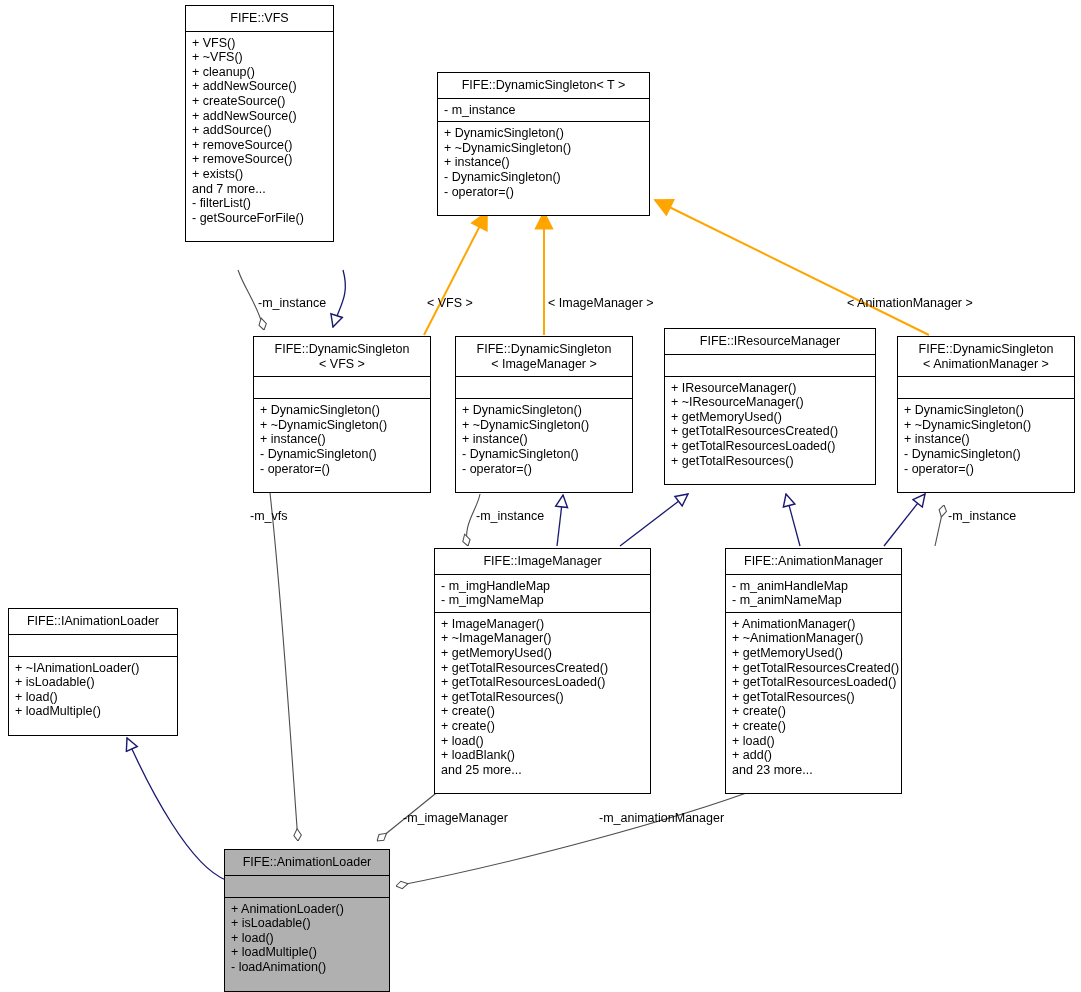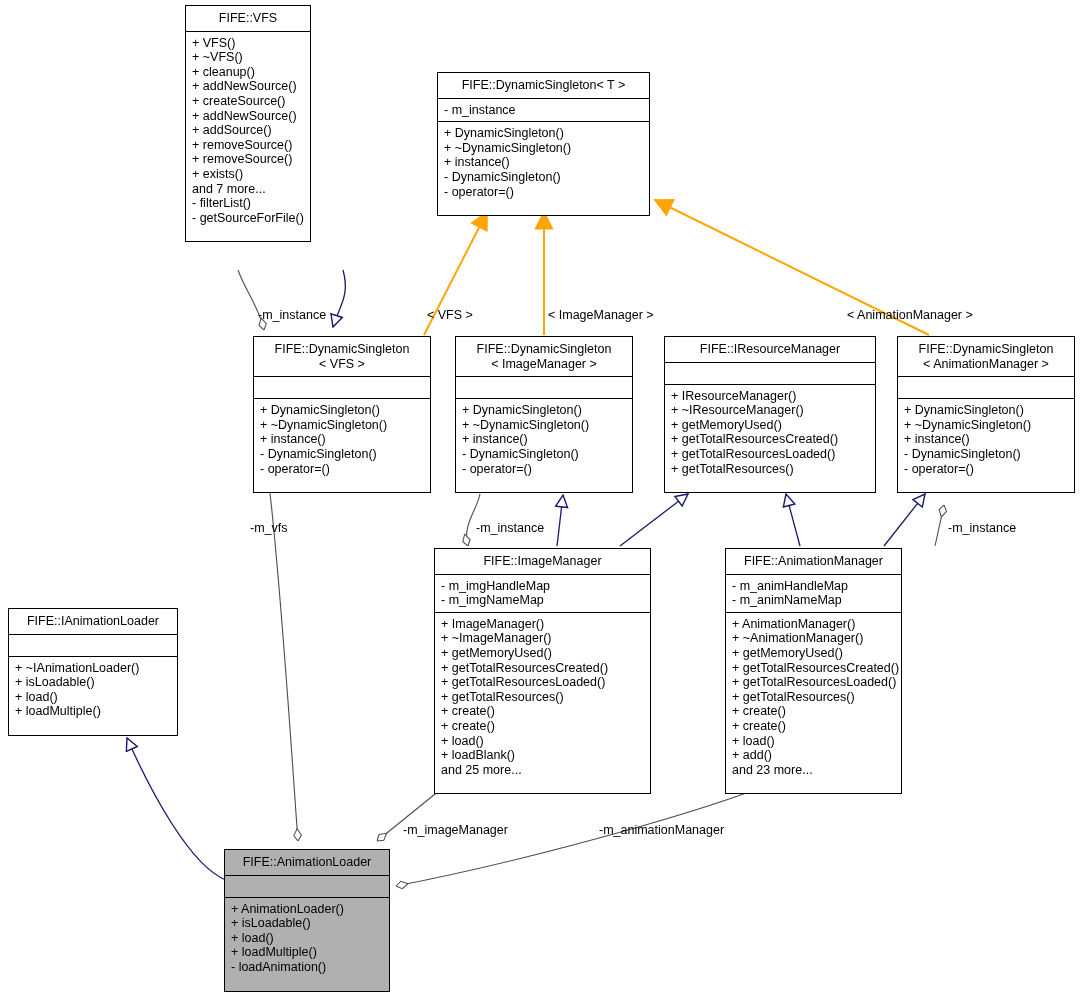--- a/index.html
+++ b/index.html
@@ -51,21 +51,20 @@
   .row {
     white-space: pre;
   }
   .edge-label {
     position: absolute;
     font-size: 12.5px;
     line-height: 14px;
     color: #000000;
     white-space: pre;
     font-family: "Liberation Sans", "DejaVu Sans", sans-serif;
-    margin-top: 12px;
   }
   svg.edges {
     position: absolute;
     left: 0;
     top: 0;
     width: 1081px;
     height: 992px;
     pointer-events: none;
   }
 </style>
@@ -111,21 +110,21 @@
 
     <path d="M 944 505 L 935 546" fill="none" stroke="#4d4d4d" stroke-width="1.1" marker-start="url(#diamond)"></path>
 
     <path d="M 377 841 L 440 790" fill="none" stroke="#4d4d4d" stroke-width="1.1" marker-start="url(#diamond)"></path>
 
     <path d="M 396 886 C 520 862, 680 818, 760 788" fill="none" stroke="#4d4d4d" stroke-width="1.1" marker-start="url(#diamond)"></path>
 
     <path d="M 226 880 C 190 866, 150 790, 127 738" fill="none" stroke="#191970" stroke-width="1.3" marker-end="url(#hollow-tri)"></path>
   </svg>
 
-  <div class="uml-class" style="left:185px; top:5px; width:126px;">
+  <div class="uml-class" style="left:185px; top:5px; width:149px;">
     <div class="cls-title">FIFE::VFS</div>
     <div class="cls-ops">
       <div class="row">+ VFS()</div>
       <div class="row">+ ~VFS()</div>
       <div class="row">+ cleanup()</div>
       <div class="row">+ addNewSource()</div>
       <div class="row">+ createSource()</div>
       <div class="row">+ addNewSource()</div>
       <div class="row">+ addSource()</div>
       <div class="row">+ removeSource()</div>
@@ -170,21 +169,21 @@
     <div class="cls-attrs empty"></div>
     <div class="cls-ops">
       <div class="row">+ DynamicSingleton()</div>
       <div class="row">+ ~DynamicSingleton()</div>
       <div class="row">+ instance()</div>
       <div class="row">- DynamicSingleton()</div>
       <div class="row">- operator=()</div>
     </div>
   </div>
 
-  <div class="uml-class" style="left:664px; top:336px; width:212px;">
+  <div class="uml-class" style="left:664px; top:328px; width:212px;">
     <div class="cls-title">FIFE::IResourceManager</div>
     <div class="cls-attrs empty"></div>
     <div class="cls-ops">
       <div class="row">+ IResourceManager()</div>
       <div class="row">+ ~IResourceManager()</div>
       <div class="row">+ getMemoryUsed()</div>
       <div class="row">+ getTotalResourcesCreated()</div>
       <div class="row">+ getTotalResourcesLoaded()</div>
       <div class="row">+ getTotalResources()</div>
     </div>

